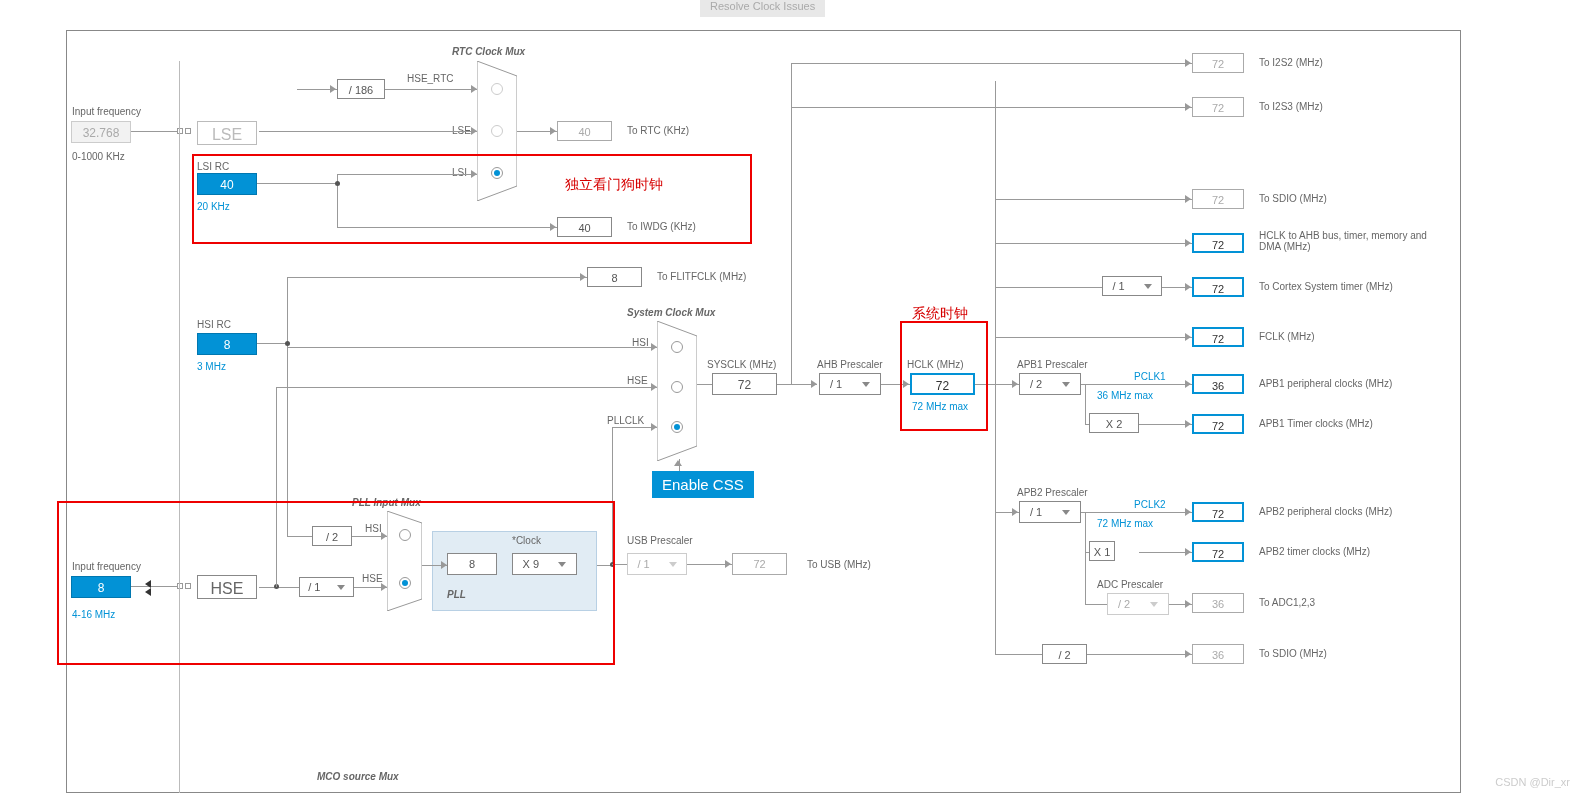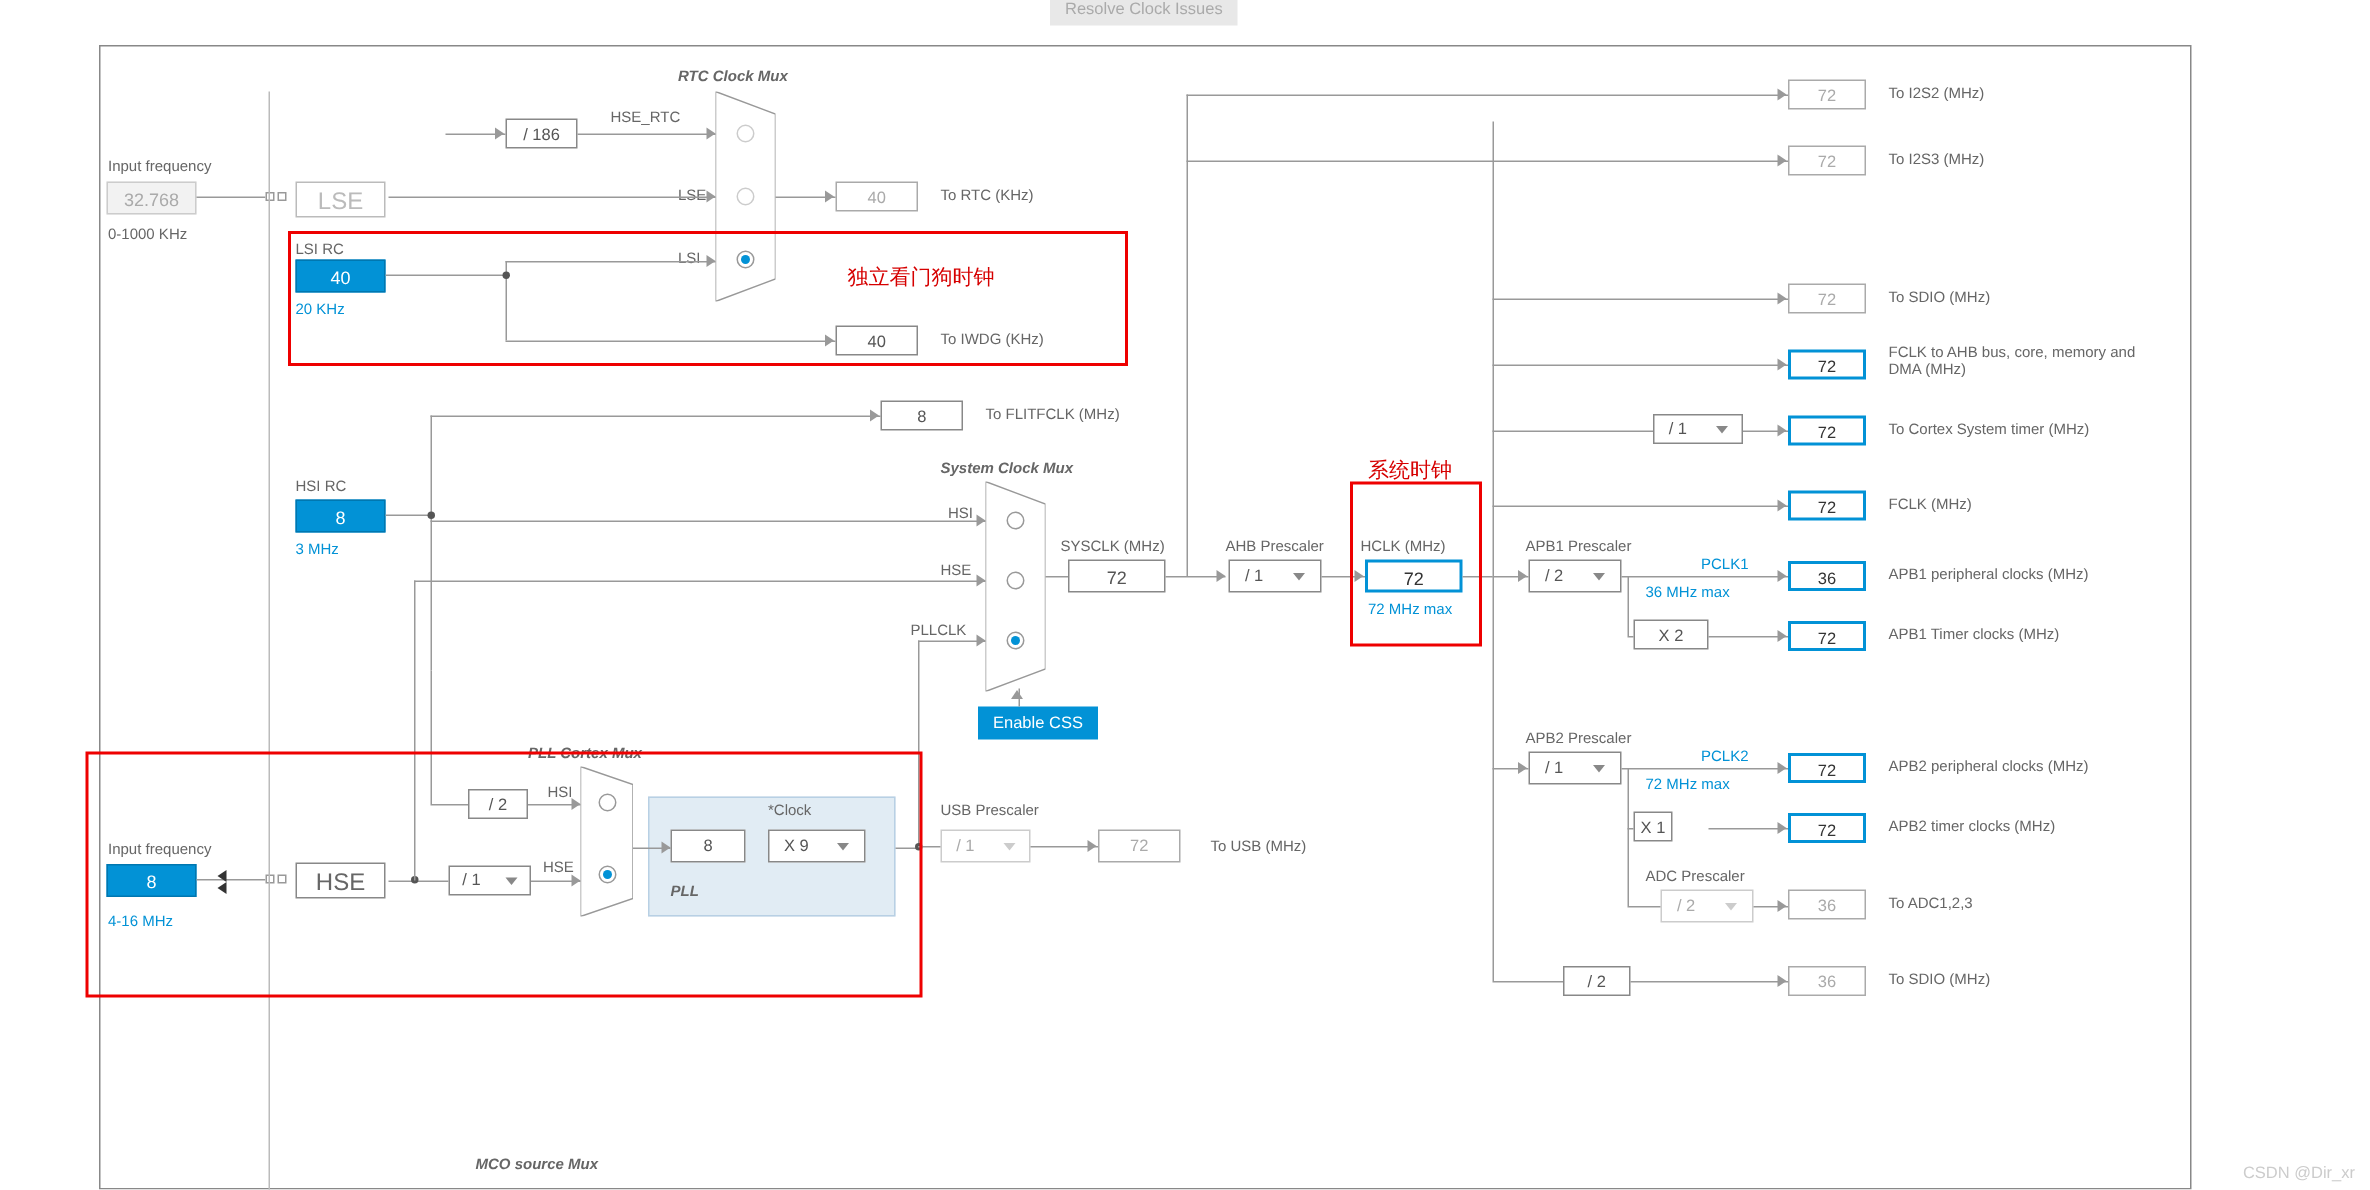--- a/index.html
+++ b/index.html
@@ -25,21 +25,21 @@
   .radio { width: 12px; height: 12px; border: 1px solid #999; border-radius: 50%; background: #fff; display: inline-block; position: absolute; }
   .radio.sel::after { content: ''; position: absolute; width: 6px; height: 6px; background: #0292d6; border-radius: 50%; top: 2px; left: 2px; }
   .radio.gray { border-color: #ccc; }
   .line-h { position: absolute; height: 1px; background: #999; }
   .line-v { position: absolute; width: 1px; background: #999; }
   .arrow-r { position: absolute; width: 0; height: 0; border-top: 4px solid transparent; border-bottom: 4px solid transparent; border-left: 6px solid #999; }
   .arrow-l { position: absolute; width: 0; height: 0; border-top: 4px solid transparent; border-bottom: 4px solid transparent; border-right: 6px solid #333; }
   .dot { position: absolute; width: 5px; height: 5px; background: #555; border-radius: 50%; }
   .redbox { position: absolute; border: 2px solid #e00; background: transparent; pointer-events: none; }
   .pll-area { position: absolute; background: #e1ecf4; border: 1px solid #b8d0e4; }
-  .css-btn { position: absolute; background: #0292d6; color: #fff; border: none; font-size: 11px; padding: 5px 10px; }
+  .css-btn { position: absolute; background: #0292d6; color: #fff; border: none; font-size: 15px; padding: 5px 10px; }
   .watermark { position: absolute; right: 10px; bottom: 5px; color: #ccc; font-size: 11px; }
   .sq { width:6px;height:6px;border:1px solid #999;position:absolute;background:#fff; }
 </style>
 </head>
 <body>
 
 <button class="btn-resolve">Resolve Clock Issues</button>
 
 <div class="canvas">
 
@@ -123,21 +123,21 @@
   <div class="lbl" style="left:565px;top:306px">HSI</div>
   <div class="lbl" style="left:560px;top:344px">HSE</div>
   <div class="lbl" style="left:540px;top:384px">PLLCLK</div>
   <div class="line-h" style="left:220px;top:316px;width:370px"></div>
   <div class="arrow-r" style="left:584px;top:312px"></div>
 
   <button class="css-btn" style="left:585px;top:440px">Enable CSS</button>
   <div class="line-v" style="left:612px;top:428px;height:12px"></div>
   <div class="arrow-r" style="left:608px;top:428px;transform:rotate(-90deg)"></div>
 
-  <div class="lbl lbl-bold" style="left:285px;top:466px">PLL Cortex Mux</div>
+  <div class="lbl lbl-bold" style="left:285px;top:466px">PLL Input Mux</div>
   <svg class="mux" style="left:320px;top:480px" width="35" height="100">
     <path d="M 0 0 L 35 12 L 35 88 L 0 100 Z" fill="#fff" stroke="#999"></path>
   </svg>
   <span class="radio" style="left:332px;top:498px"></span>
   <span class="radio sel" style="left:332px;top:546px"></span>
   <div class="lbl" style="left:298px;top:492px">HSI</div>
   <div class="lbl" style="left:295px;top:542px">HSE</div>
 
   <div class="el box" style="left:245px;top:495px;width:40px;height:20px">/ 2</div>
   <div class="line-v" style="left:220px;top:416px;height:89px"></div>
@@ -247,21 +247,21 @@
   <div class="el box box-gray-border" style="left:1125px;top:22px;width:52px;height:20px">72</div>
   <div class="lbl" style="left:1192px;top:26px">To I2S2 (MHz)</div>
 
   <div class="el box box-gray-border" style="left:1125px;top:66px;width:52px;height:20px">72</div>
   <div class="lbl" style="left:1192px;top:70px">To I2S3 (MHz)</div>
 
   <div class="el box box-gray-border" style="left:1125px;top:158px;width:52px;height:20px">72</div>
   <div class="lbl" style="left:1192px;top:162px">To SDIO (MHz)</div>
 
   <div class="el box box-blue-border" style="left:1125px;top:202px;width:52px;height:20px">72</div>
-  <div class="lbl" style="left:1192px;top:199px;width:170px">FCLK to AHB bus, core, memory and DMA (MHz)</div>
+  <div class="lbl" style="left:1192px;top:199px;width:170px">HCLK to AHB bus, timer, memory and DMA (MHz)</div>
 
   <div class="el box box-blue-border" style="left:1125px;top:246px;width:52px;height:20px">72</div>
   <div class="lbl" style="left:1192px;top:250px">To Cortex System timer (MHz)</div>
 
   <div class="el box box-blue-border" style="left:1125px;top:296px;width:52px;height:20px">72</div>
   <div class="lbl" style="left:1192px;top:300px">FCLK (MHz)</div>
 
   <div class="el box box-blue-border" style="left:1125px;top:343px;width:52px;height:20px">36</div>
   <div class="lbl" style="left:1192px;top:347px">APB1 peripheral clocks (MHz)</div>
 

